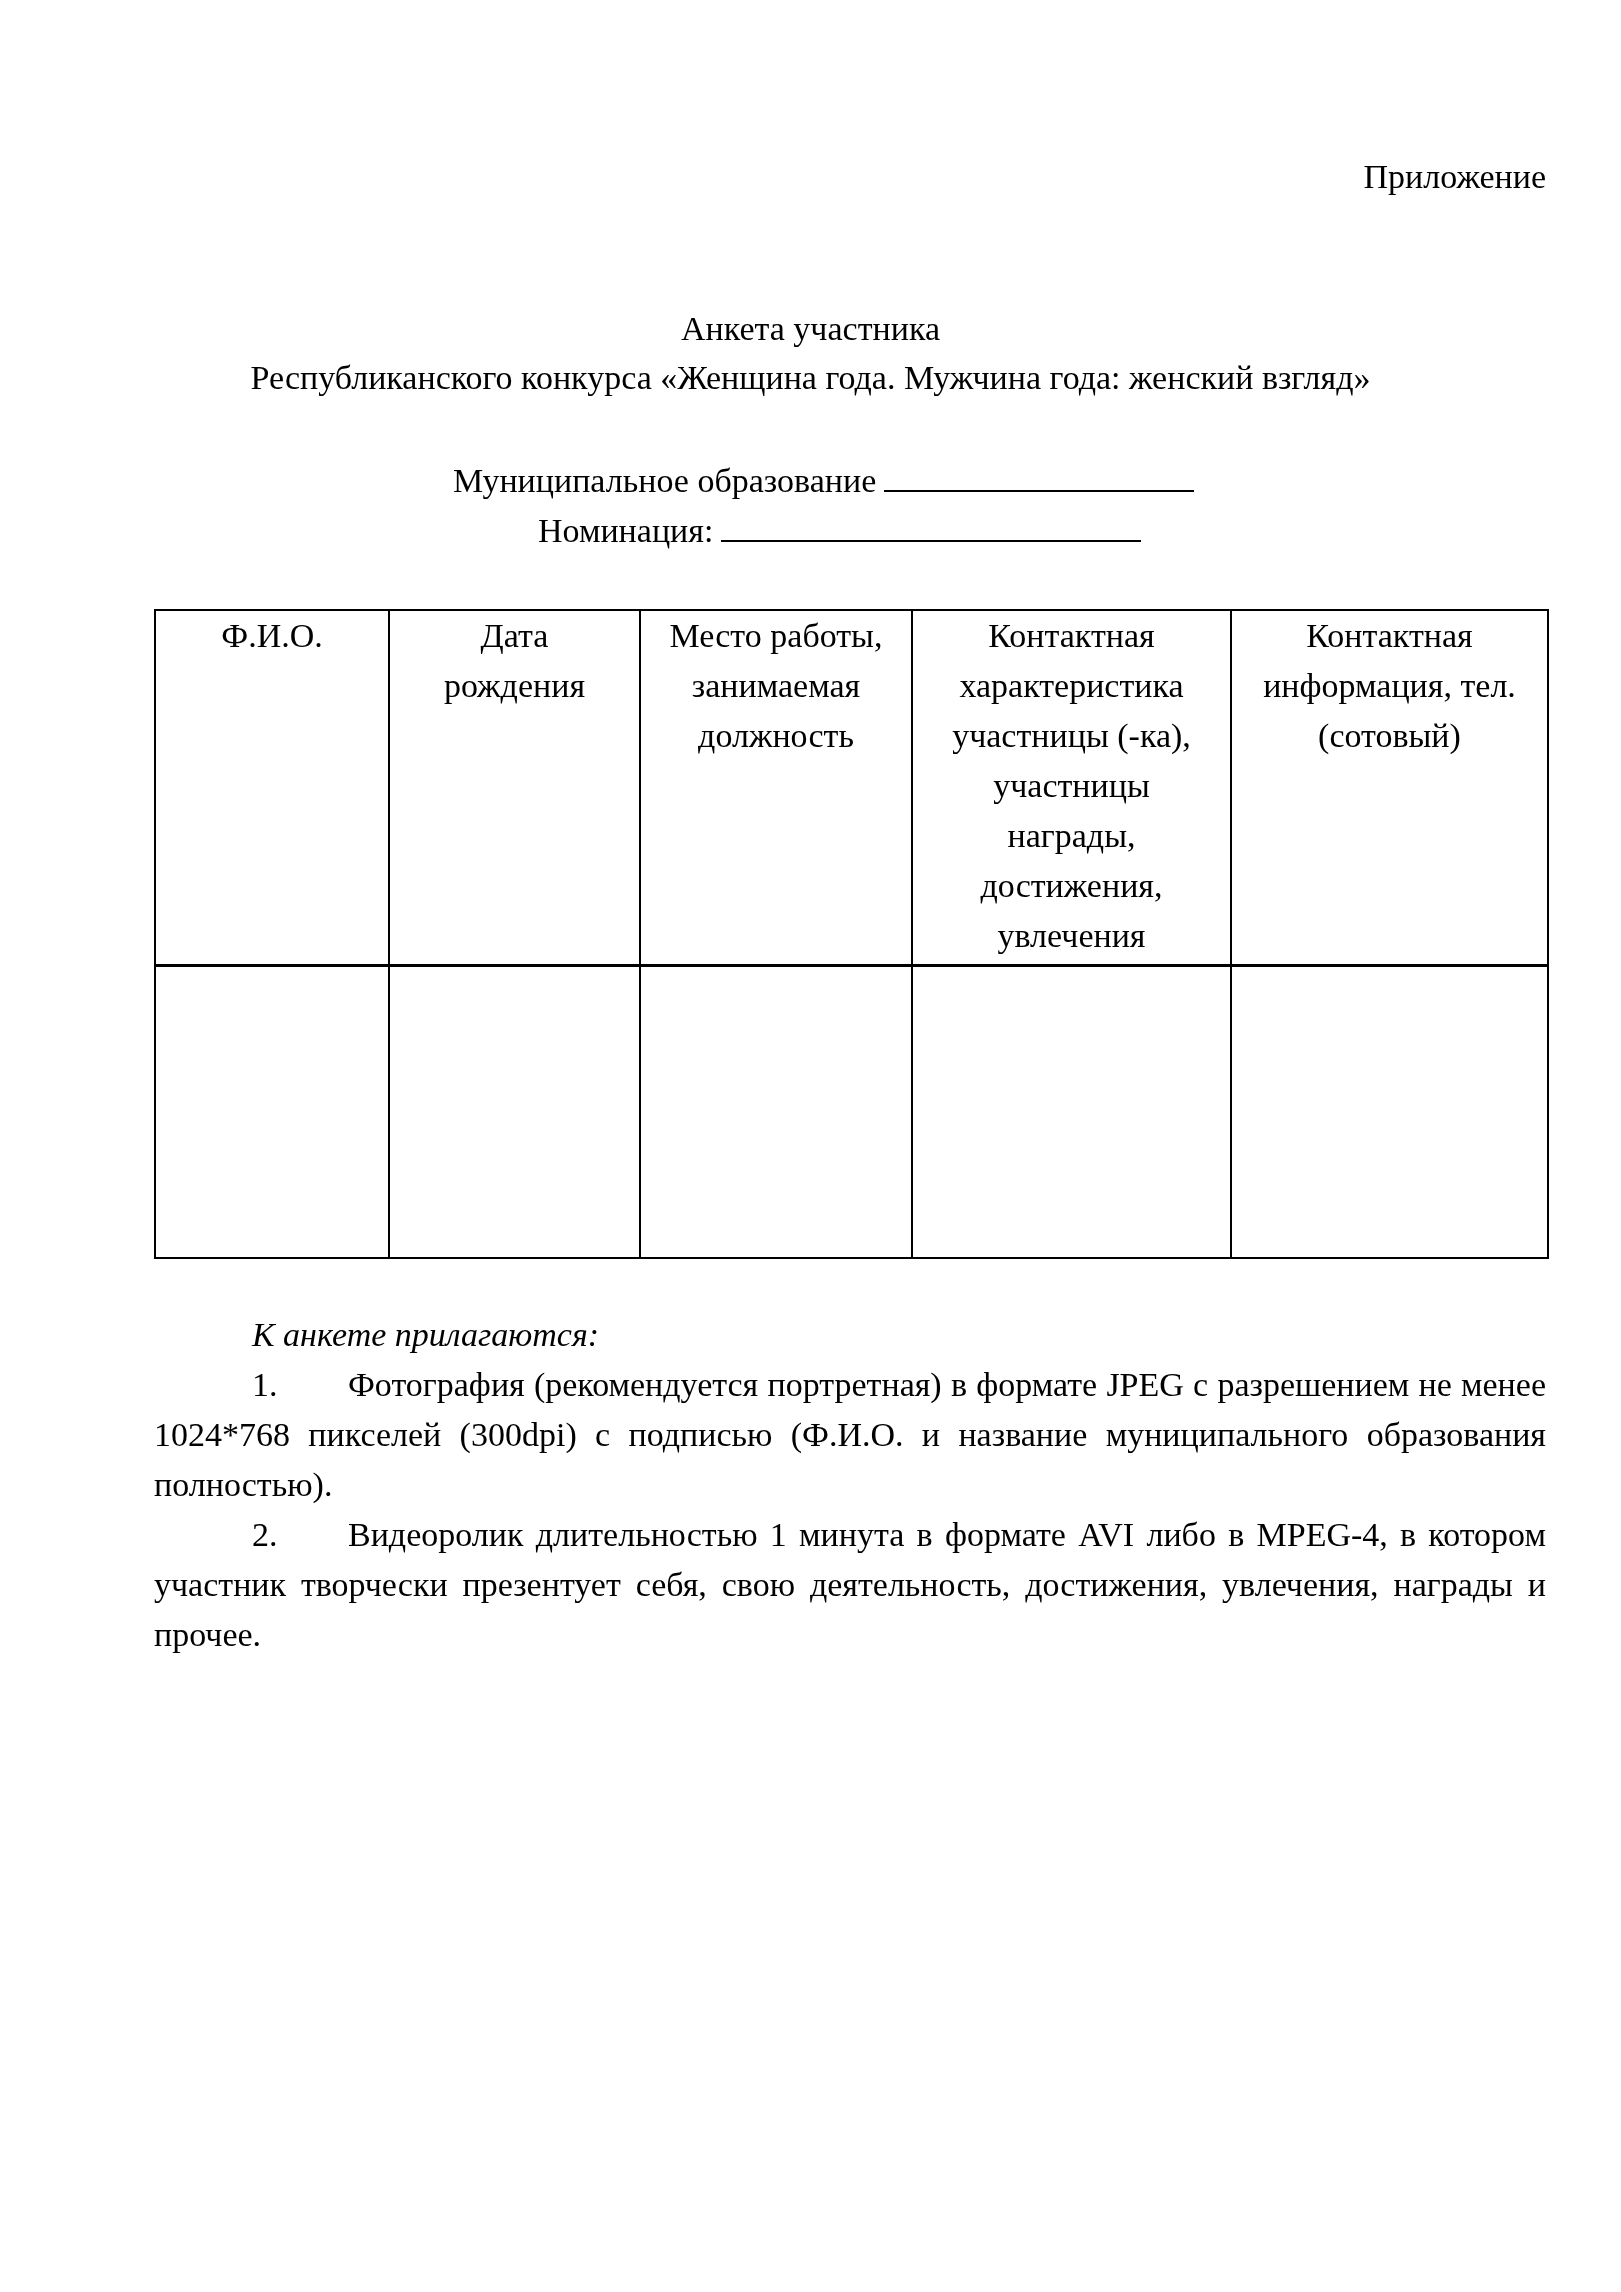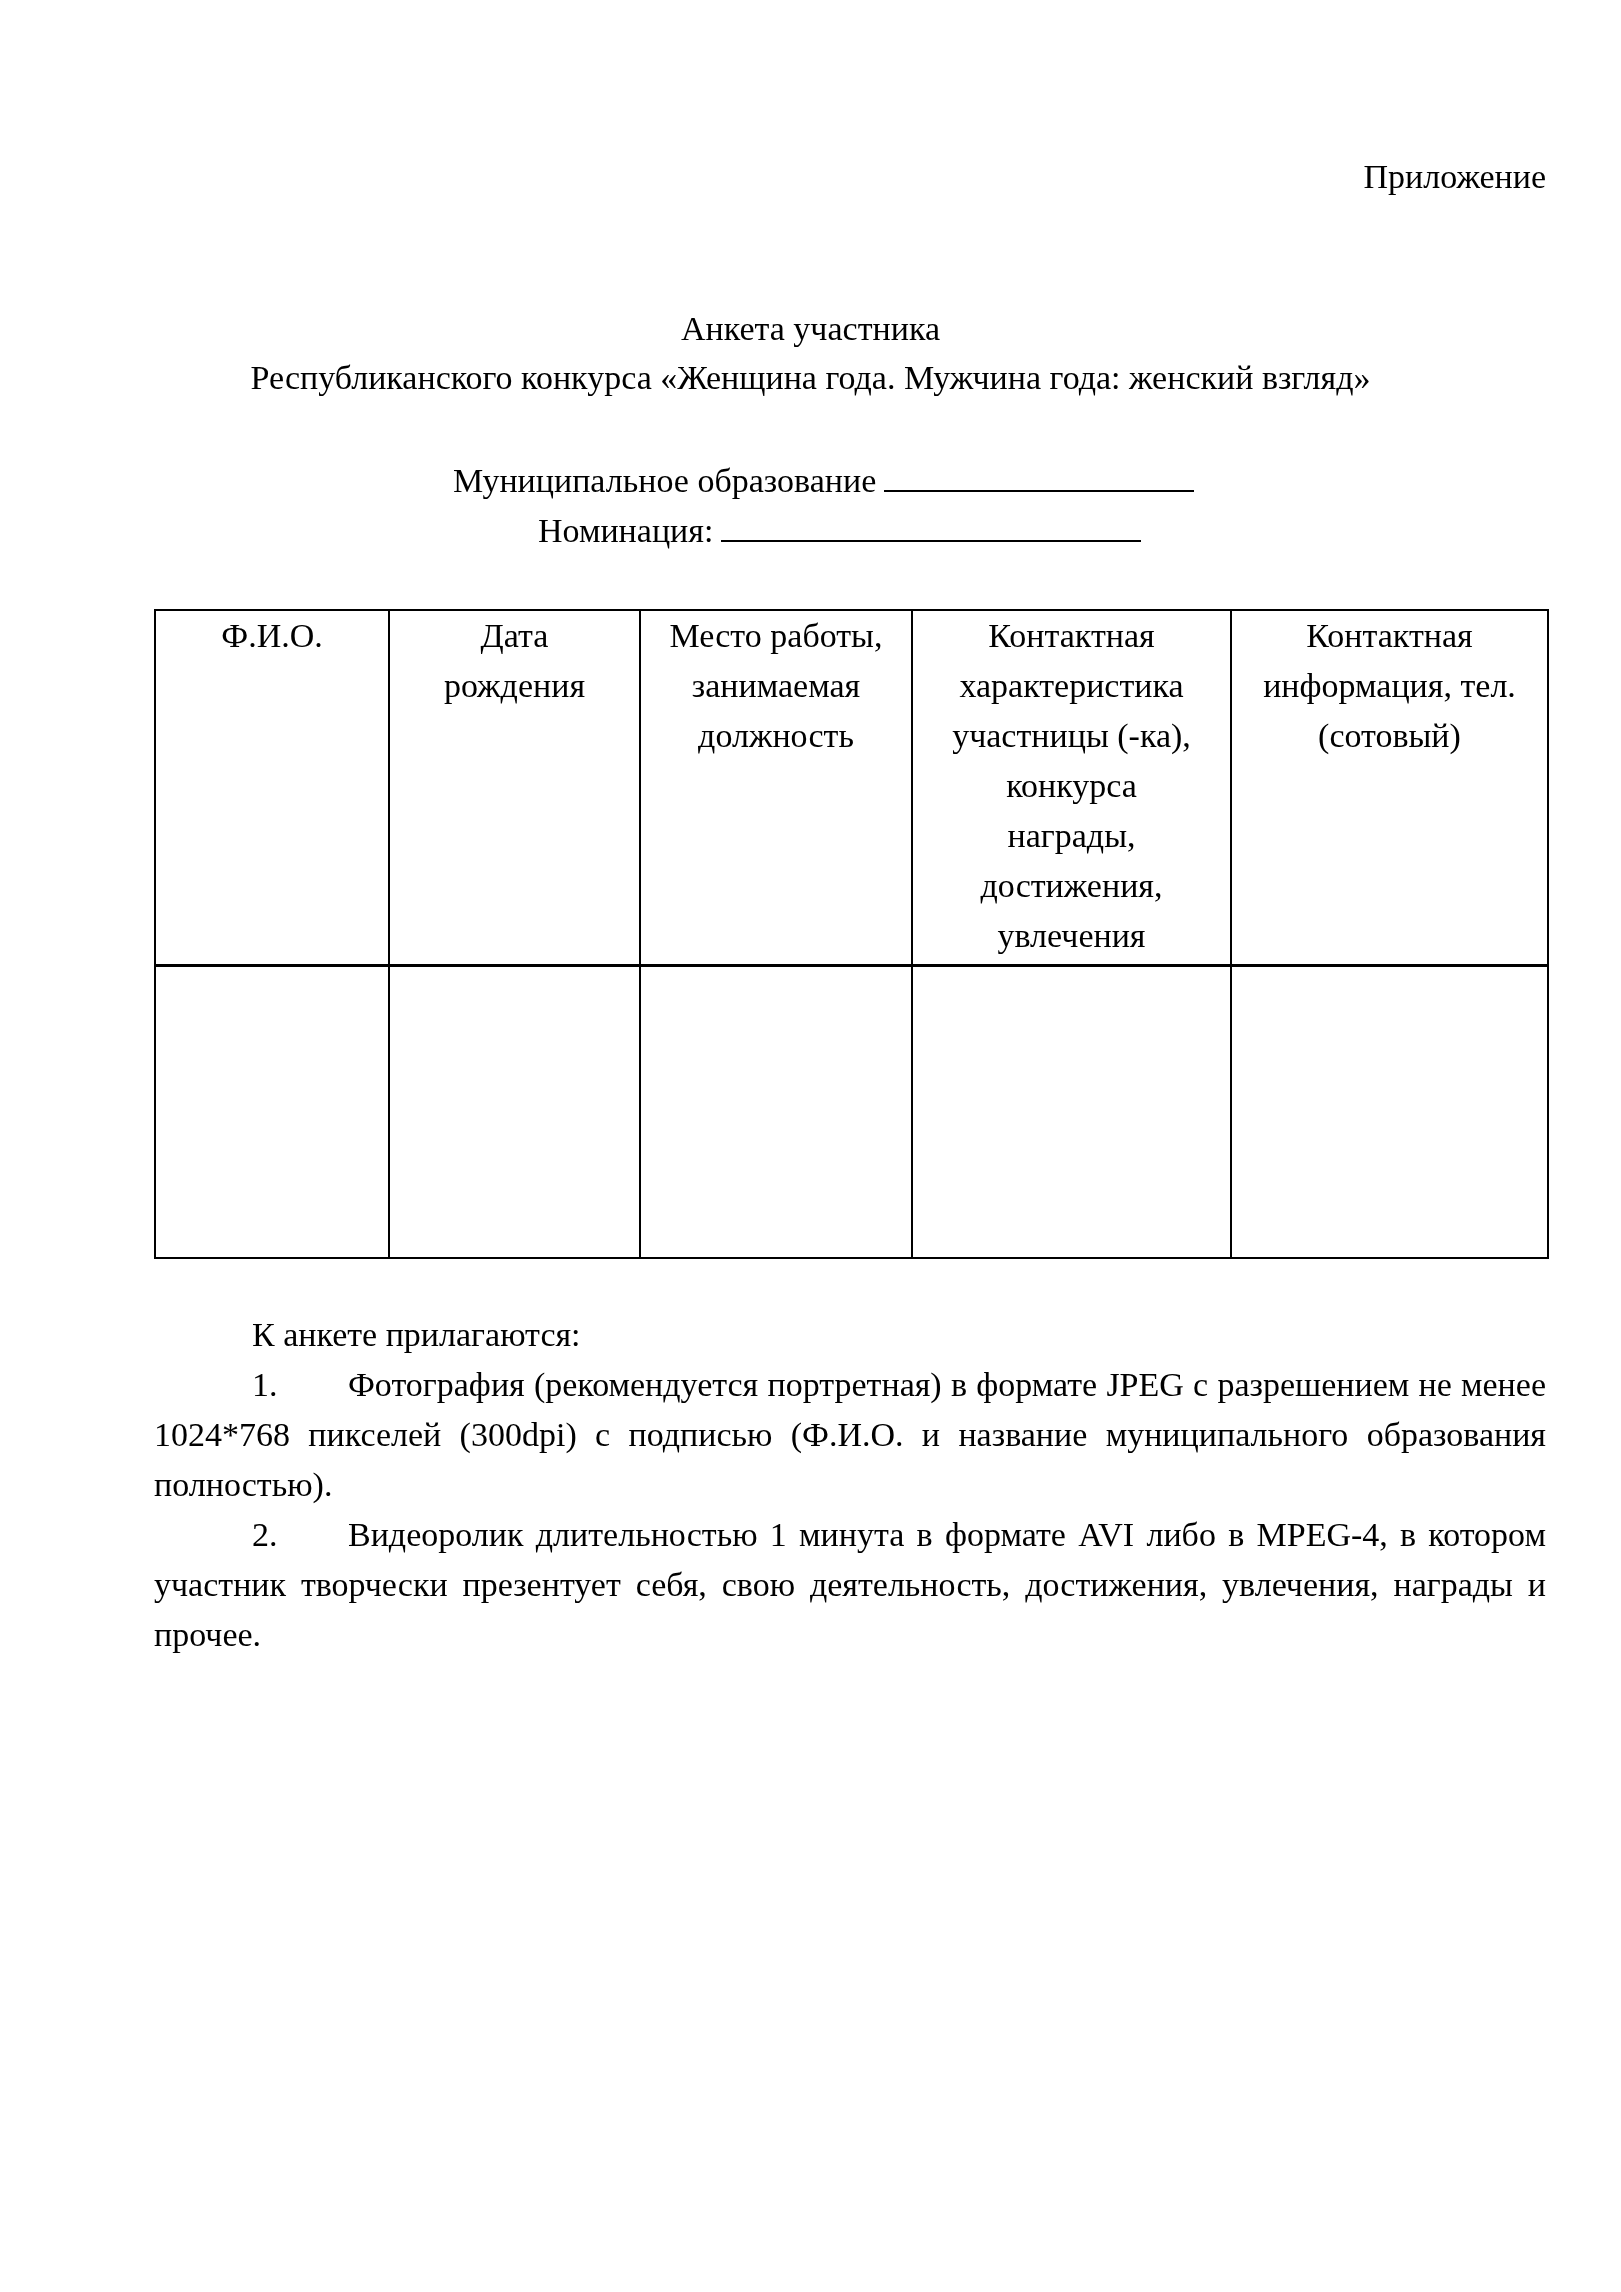--- a/index.html
+++ b/index.html
@@ -72,21 +72,21 @@
       position: absolute;
       left: 154px;
       top: 1310px;
       width: 1392px;
     }
     .attachments p {
       margin: 0;
       line-height: 50px;
       text-align: justify;
     }
-    .att-heading { padding-left: 98px; }
+    .att-heading { padding-left: 98px; font-style: italic; }
     .att-item { text-indent: 98px; }
     .att-item .num {
       display: inline-block;
       width: 96px;
       text-indent: 0;
     }
   </style>
 </head>
 <body>
 
@@ -128,21 +128,21 @@
         </th>
         <th>
           <div>Место работы,</div>
           <div>занимаемая</div>
           <div>должность</div>
         </th>
         <th>
           <div>Контактная</div>
           <div>характеристика</div>
           <div>участницы (-ка),</div>
-          <div>конкурса</div>
+          <div>участницы</div>
           <div>награды,</div>
           <div>достижения,</div>
           <div>увлечения</div>
         </th>
         <th>
           <div>Контактная</div>
           <div>информация, тел.</div>
           <div>(сотовый)</div>
         </th>
       </tr>

